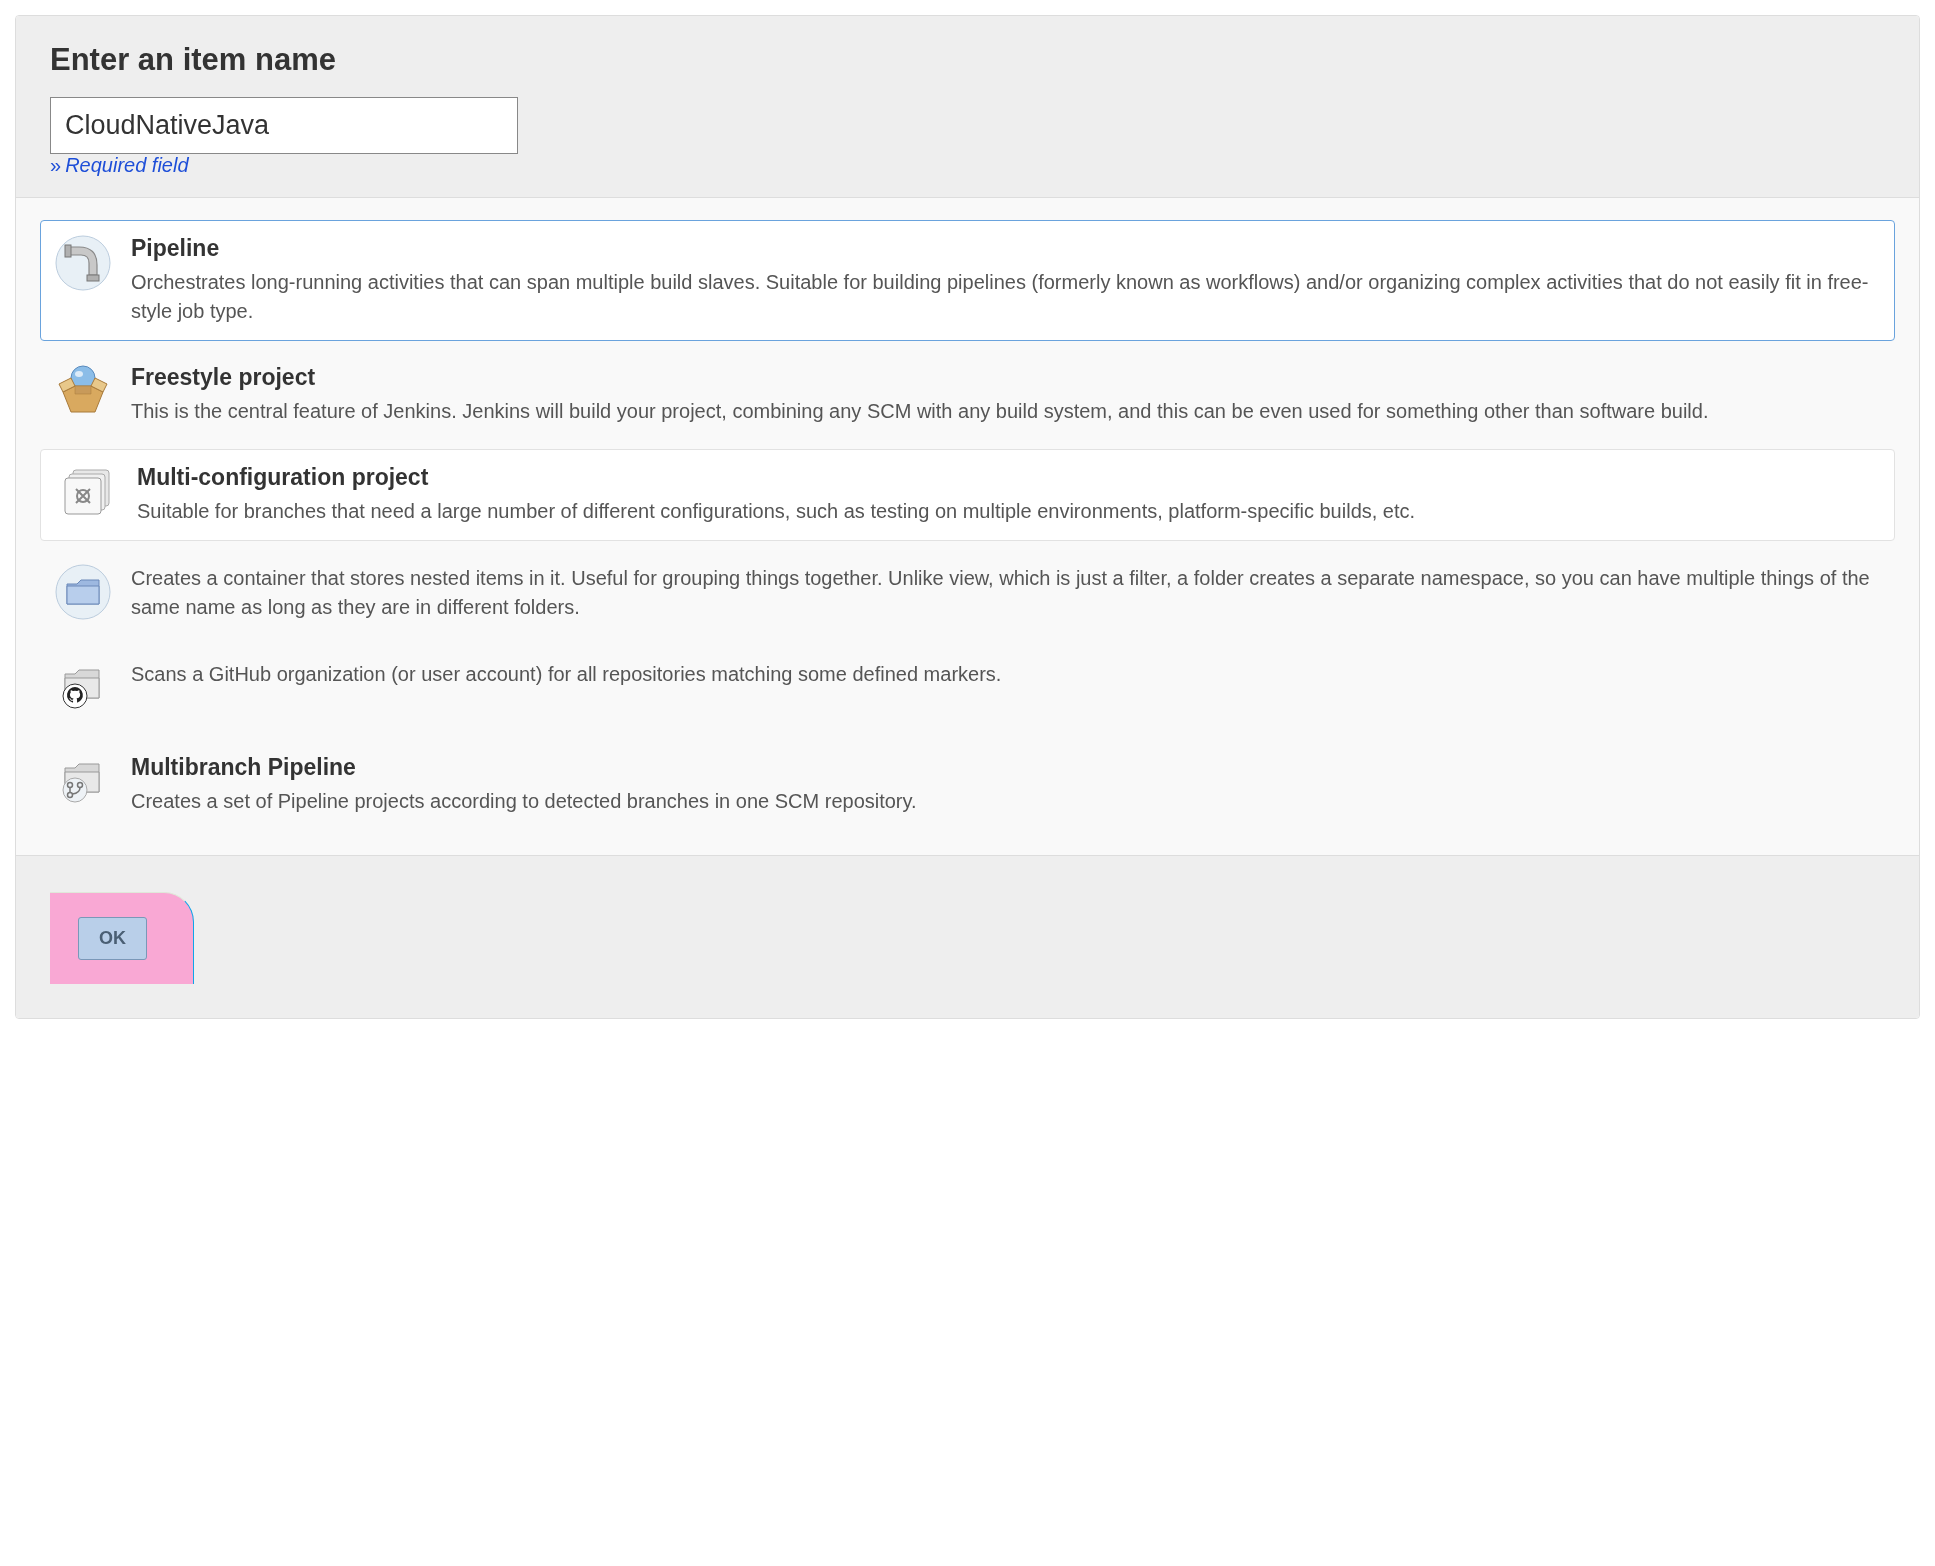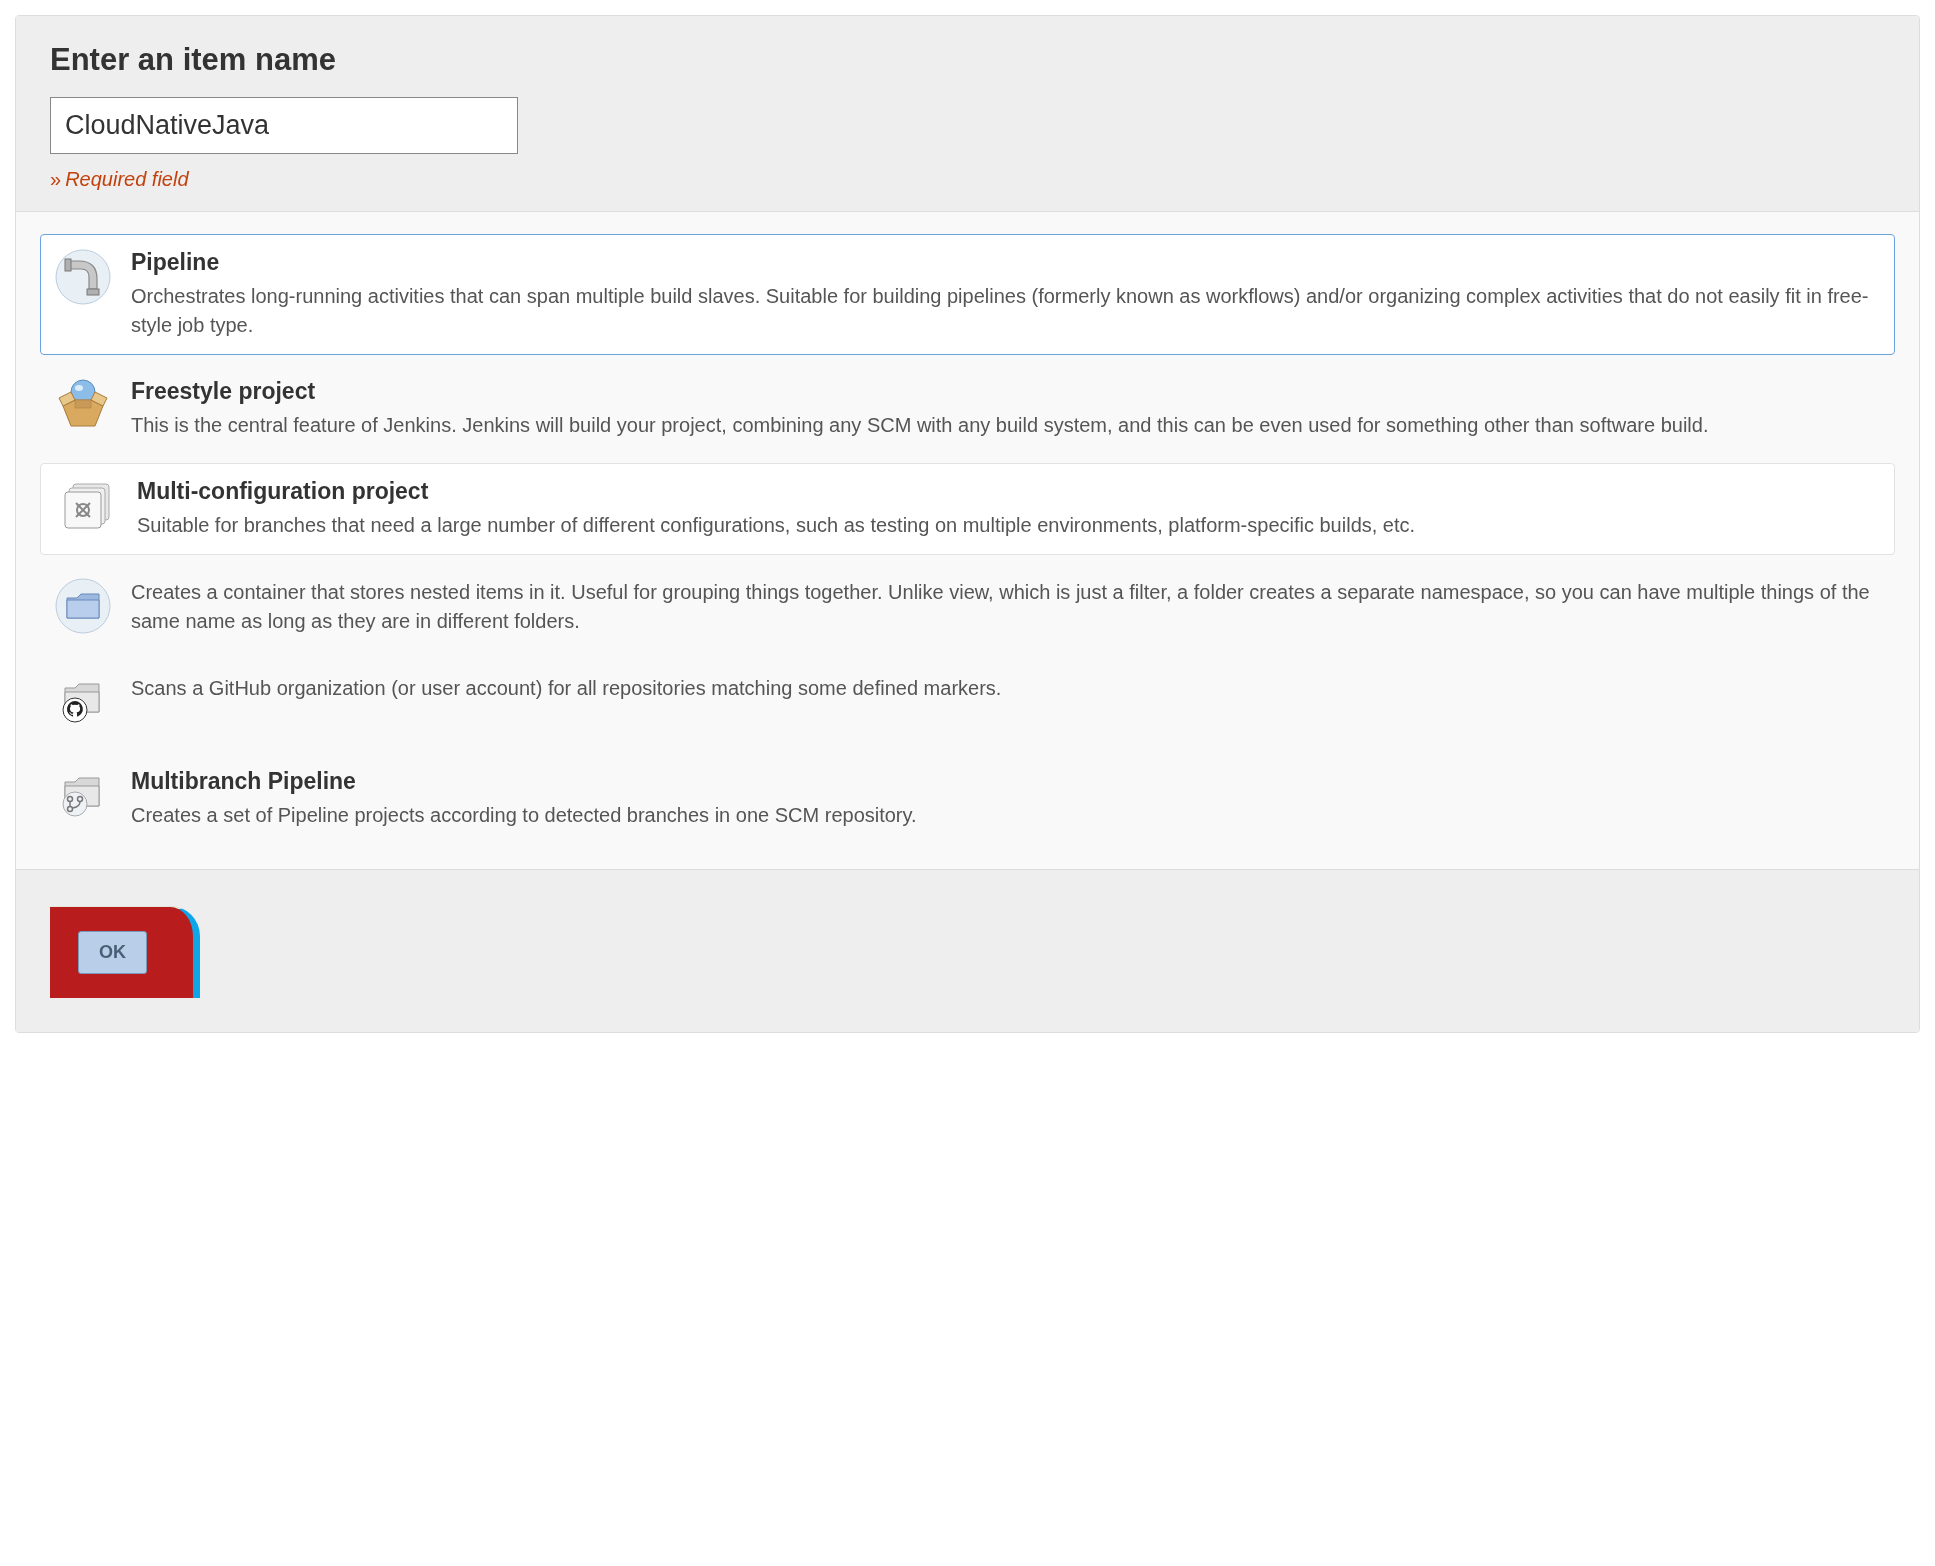--- a/index.html
+++ b/index.html
@@ -29,22 +29,22 @@
   .item-name-input {
     width: 468px;
     font-size: 27px;
     padding: 12px 14px;
     border: 1px solid #888;
     background: #fff;
     font-family: inherit;
     color: #333;
   }
   .required-note {
-    margin-top: 14px;
-    color: #c2410c;
+    margin-top: 0;
+    color: #1d4ed8;
     font-style: italic;
     font-size: 20px;
   }
   .required-note .raquo {
     font-style: normal;
     margin-right: 4px;
   }
   .items-section {
     background: #f9f9f9;
     padding: 14px 24px 24px 24px;
@@ -88,23 +88,23 @@
     color: #555;
     line-height: 1.45;
   }
   .footer-section {
     background: #eee;
     border-top: 1px solid #ddd;
     padding: 36px 34px 34px 34px;
   }
   .ok-wrapper {
     display: inline-block;
-    background: #b91c1c;
+    background: #f9a8d4;
     border-top: 1px solid #e0e8da;
-    border-right: 7px solid #0ea5e9;
+    border-right: 1px solid #0ea5e9;
     border-top-right-radius: 30px;
     padding: 24px 46px 24px 28px;
   }
   .ok-button {
     background: #b9cfe9;
     border: 1px solid #7a98b8;
     color: #4a5f74;
     font-weight: bold;
     font-size: 18px;
     padding: 10px 20px;

